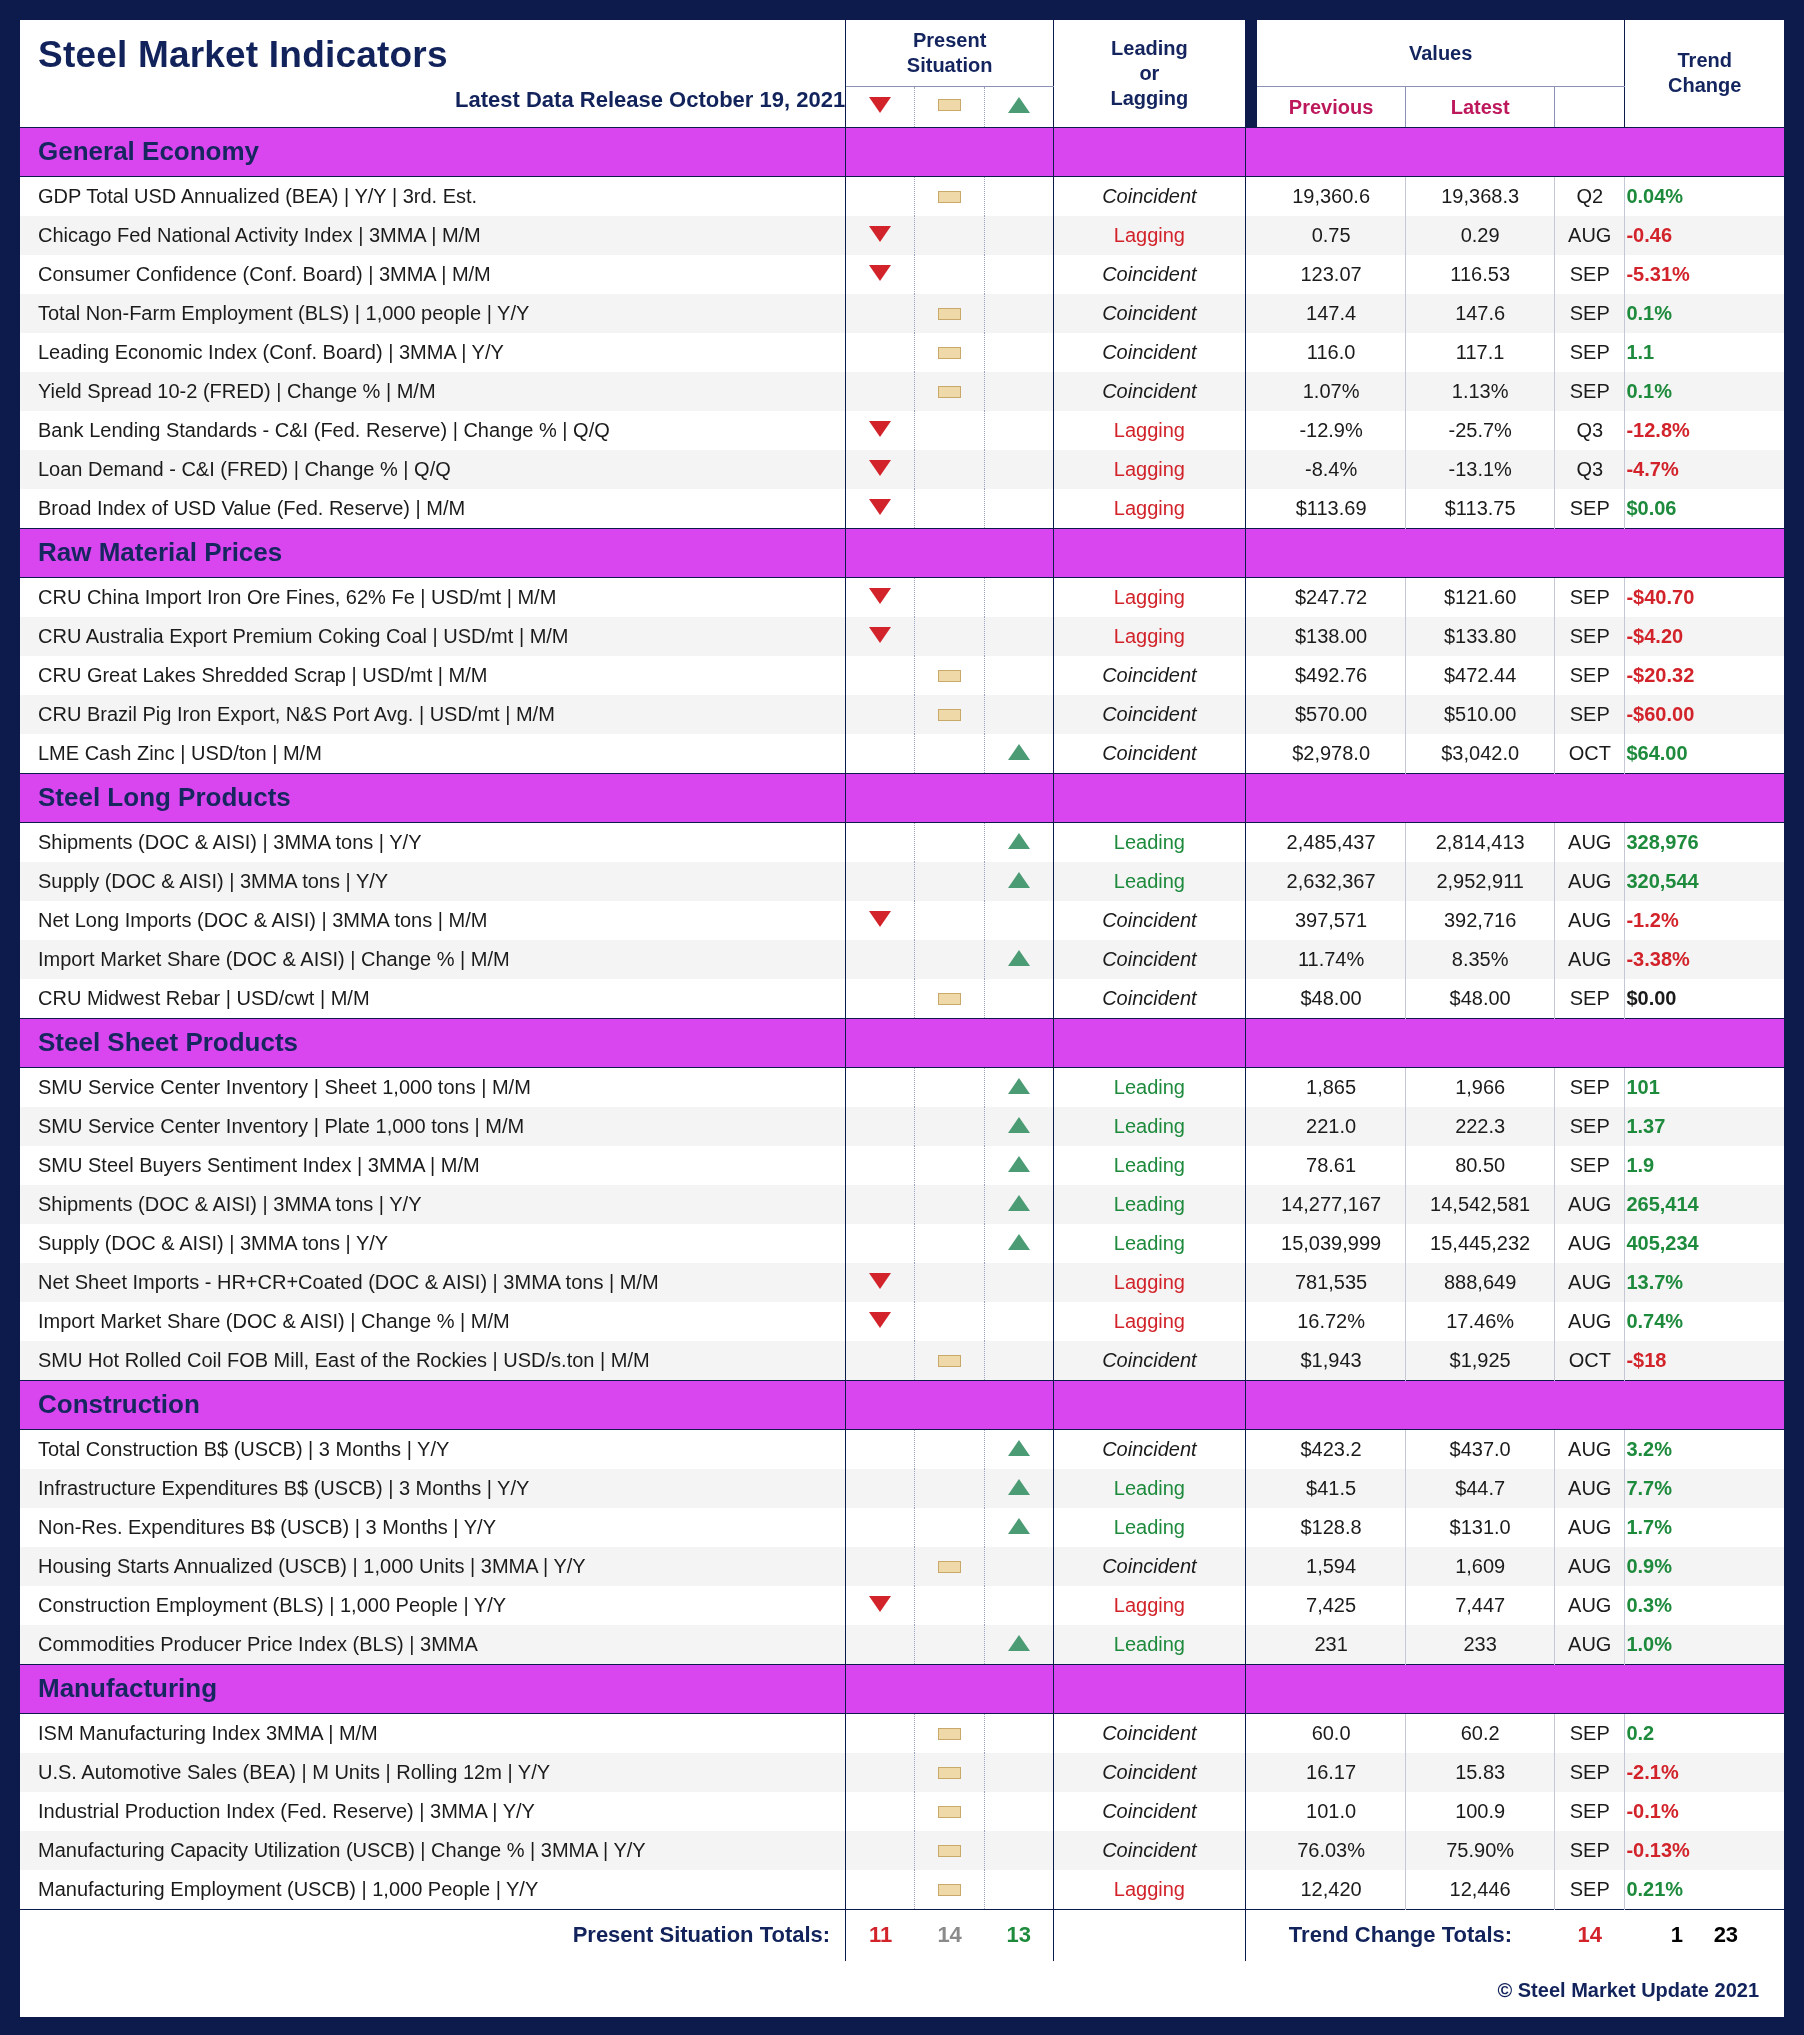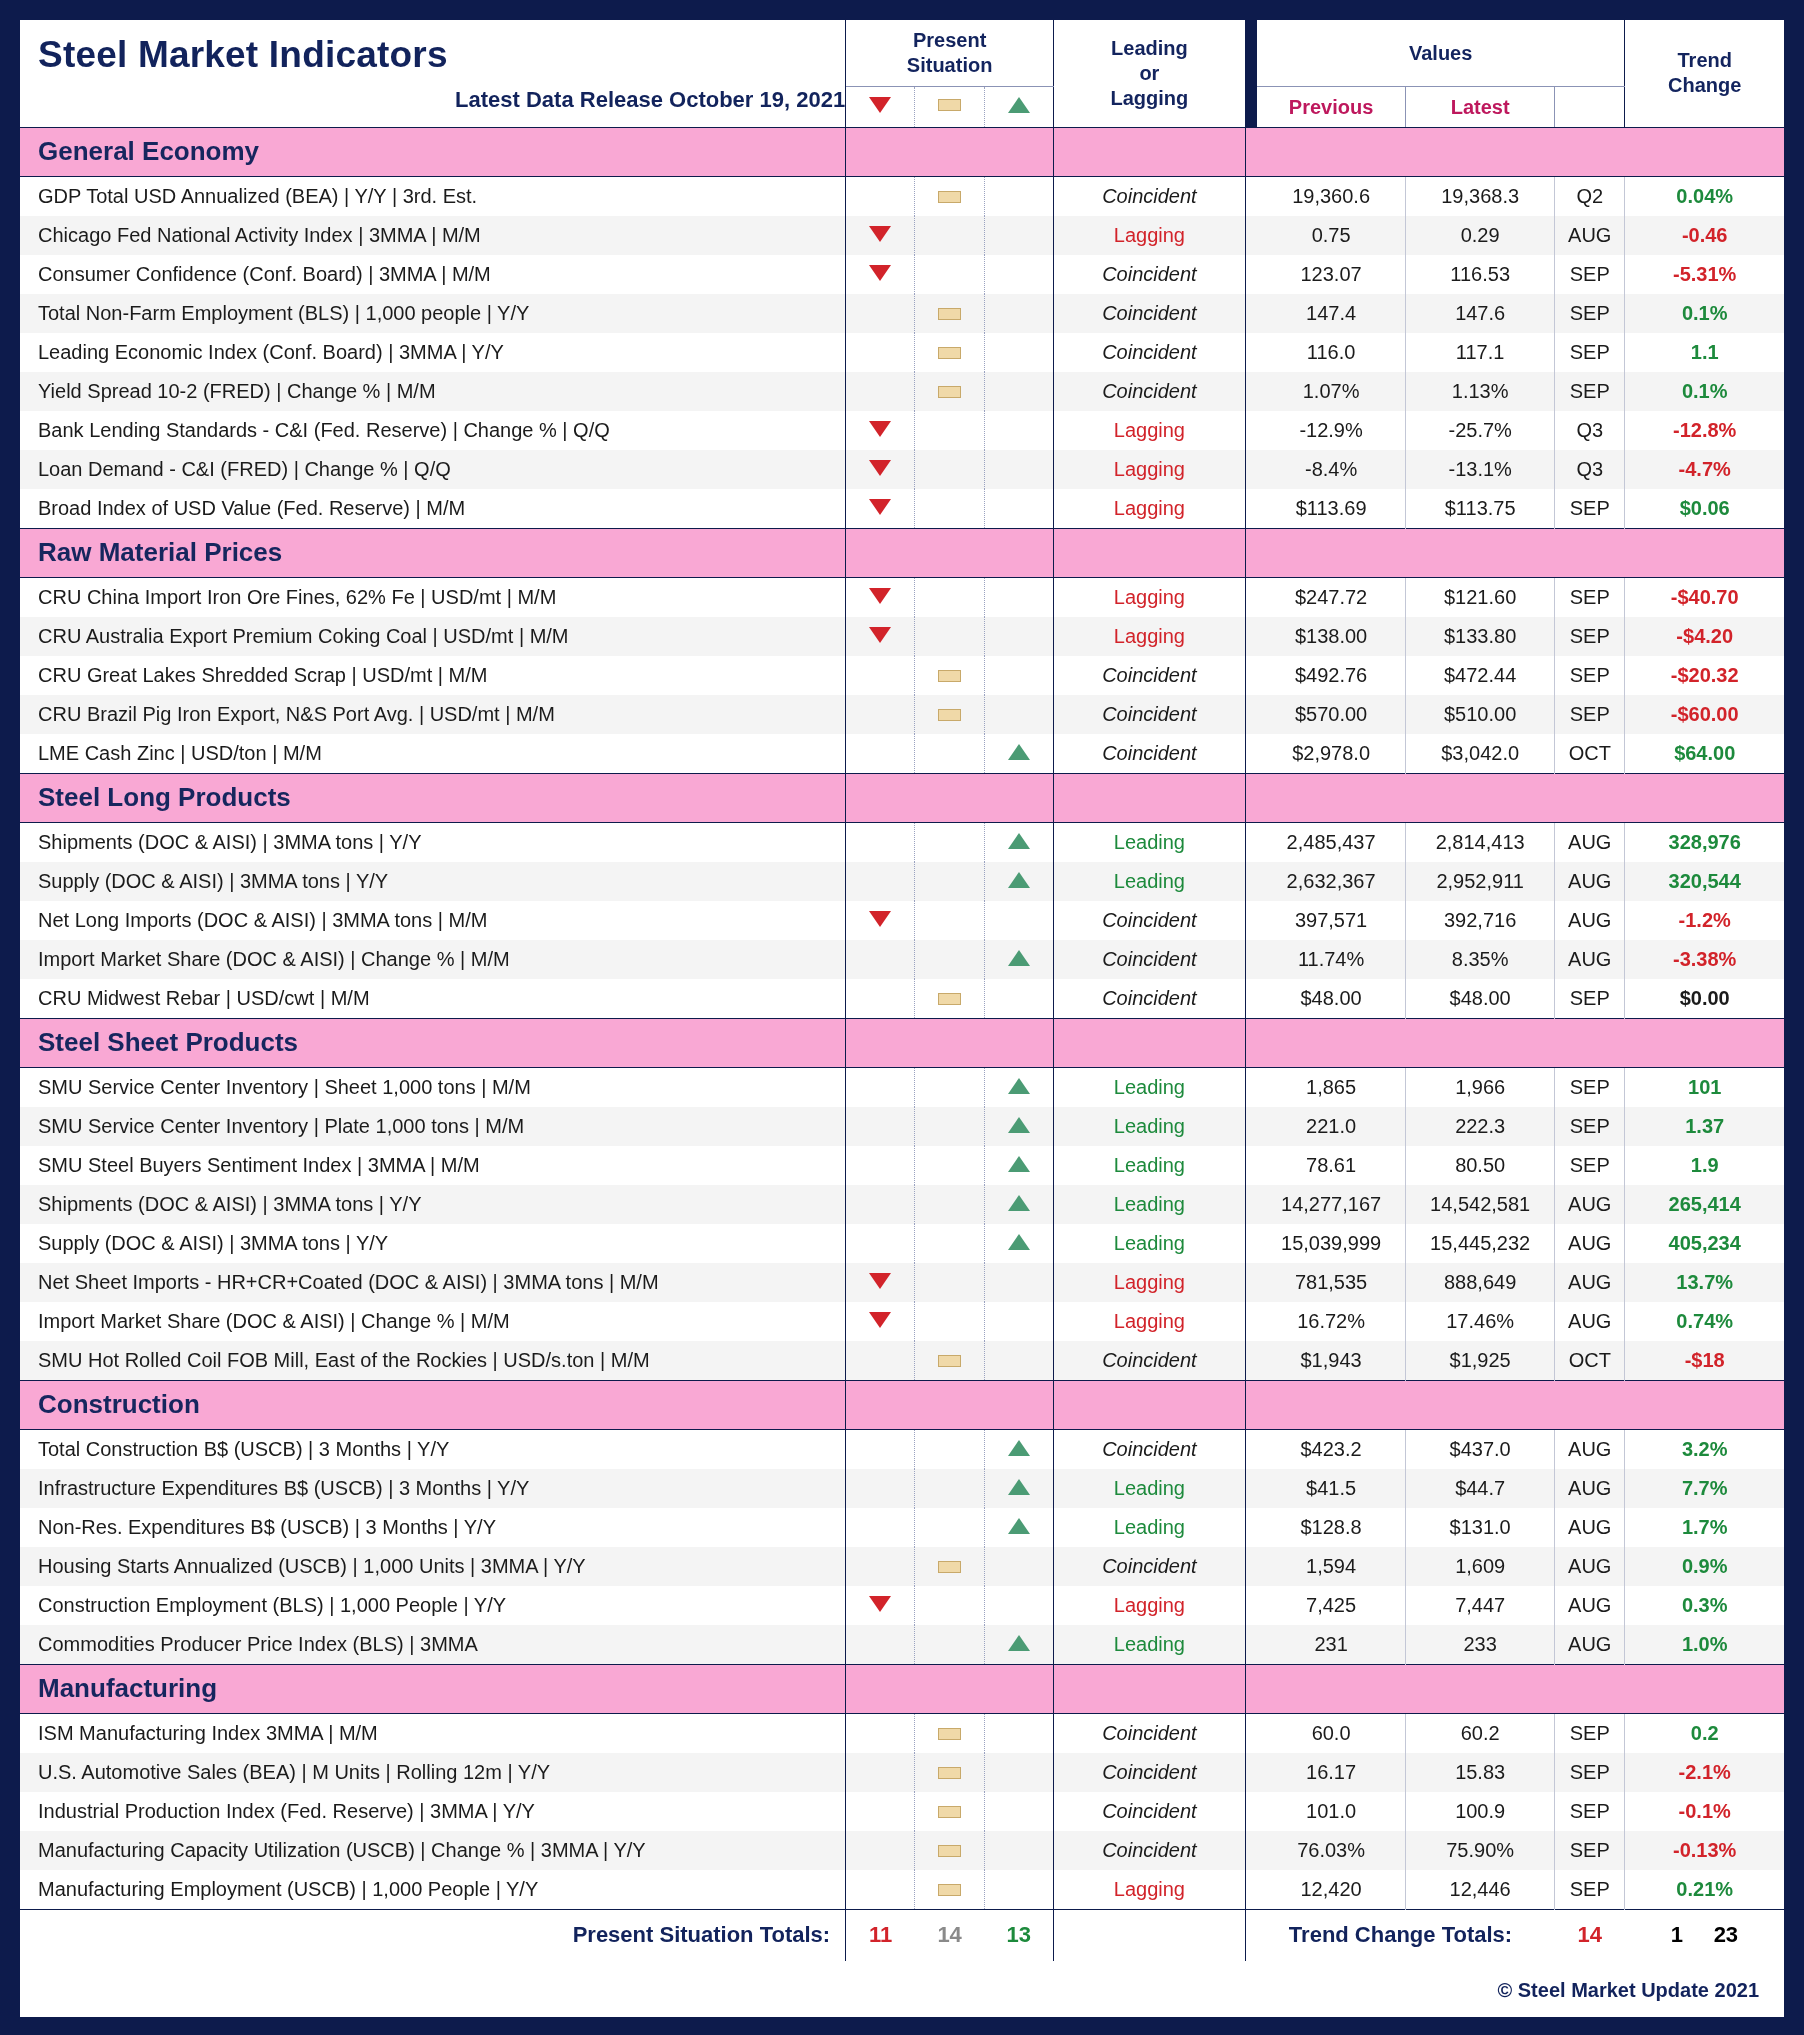--- a/index.html
+++ b/index.html
@@ -150,21 +150,21 @@
     line-height:1.25;
     background:#ffffff;
   }
   .gapcol{
     background:#0d1b4c;
     border:0;
     padding:0;
   }
   
   .sect td{
-    background:#f9a8d4;
+    background:#d946ef;
     border-top:1.6px solid #0d1b4c;
     border-bottom:0.8px solid #0d1b4c;
     height:46px;
   }
   .sect .sect-name{
     font-size:26px;
     font-weight:bold;
     color:#16265e;
     padding-left:18px;
     border-right:1.6px solid #0d1b4c;
@@ -204,21 +204,20 @@
   td.num{
     text-align:center;
     border-right:0.8px solid #c3c7d6;
   }
   td.per{
     text-align:center;
     border-right:0.8px solid #c3c7d6;
     font-size:19px;
   }
   td.trend{
-    text-align:center;
     font-weight:bold;
   }
   td.trend.up{color:#1d8a3c;}
   td.trend.down{color:#d2232a;}
   td.trend.flat{color:#1b1b1b;}
 
   
   .tri{
     display:inline-block;
     width:0;height:0;

